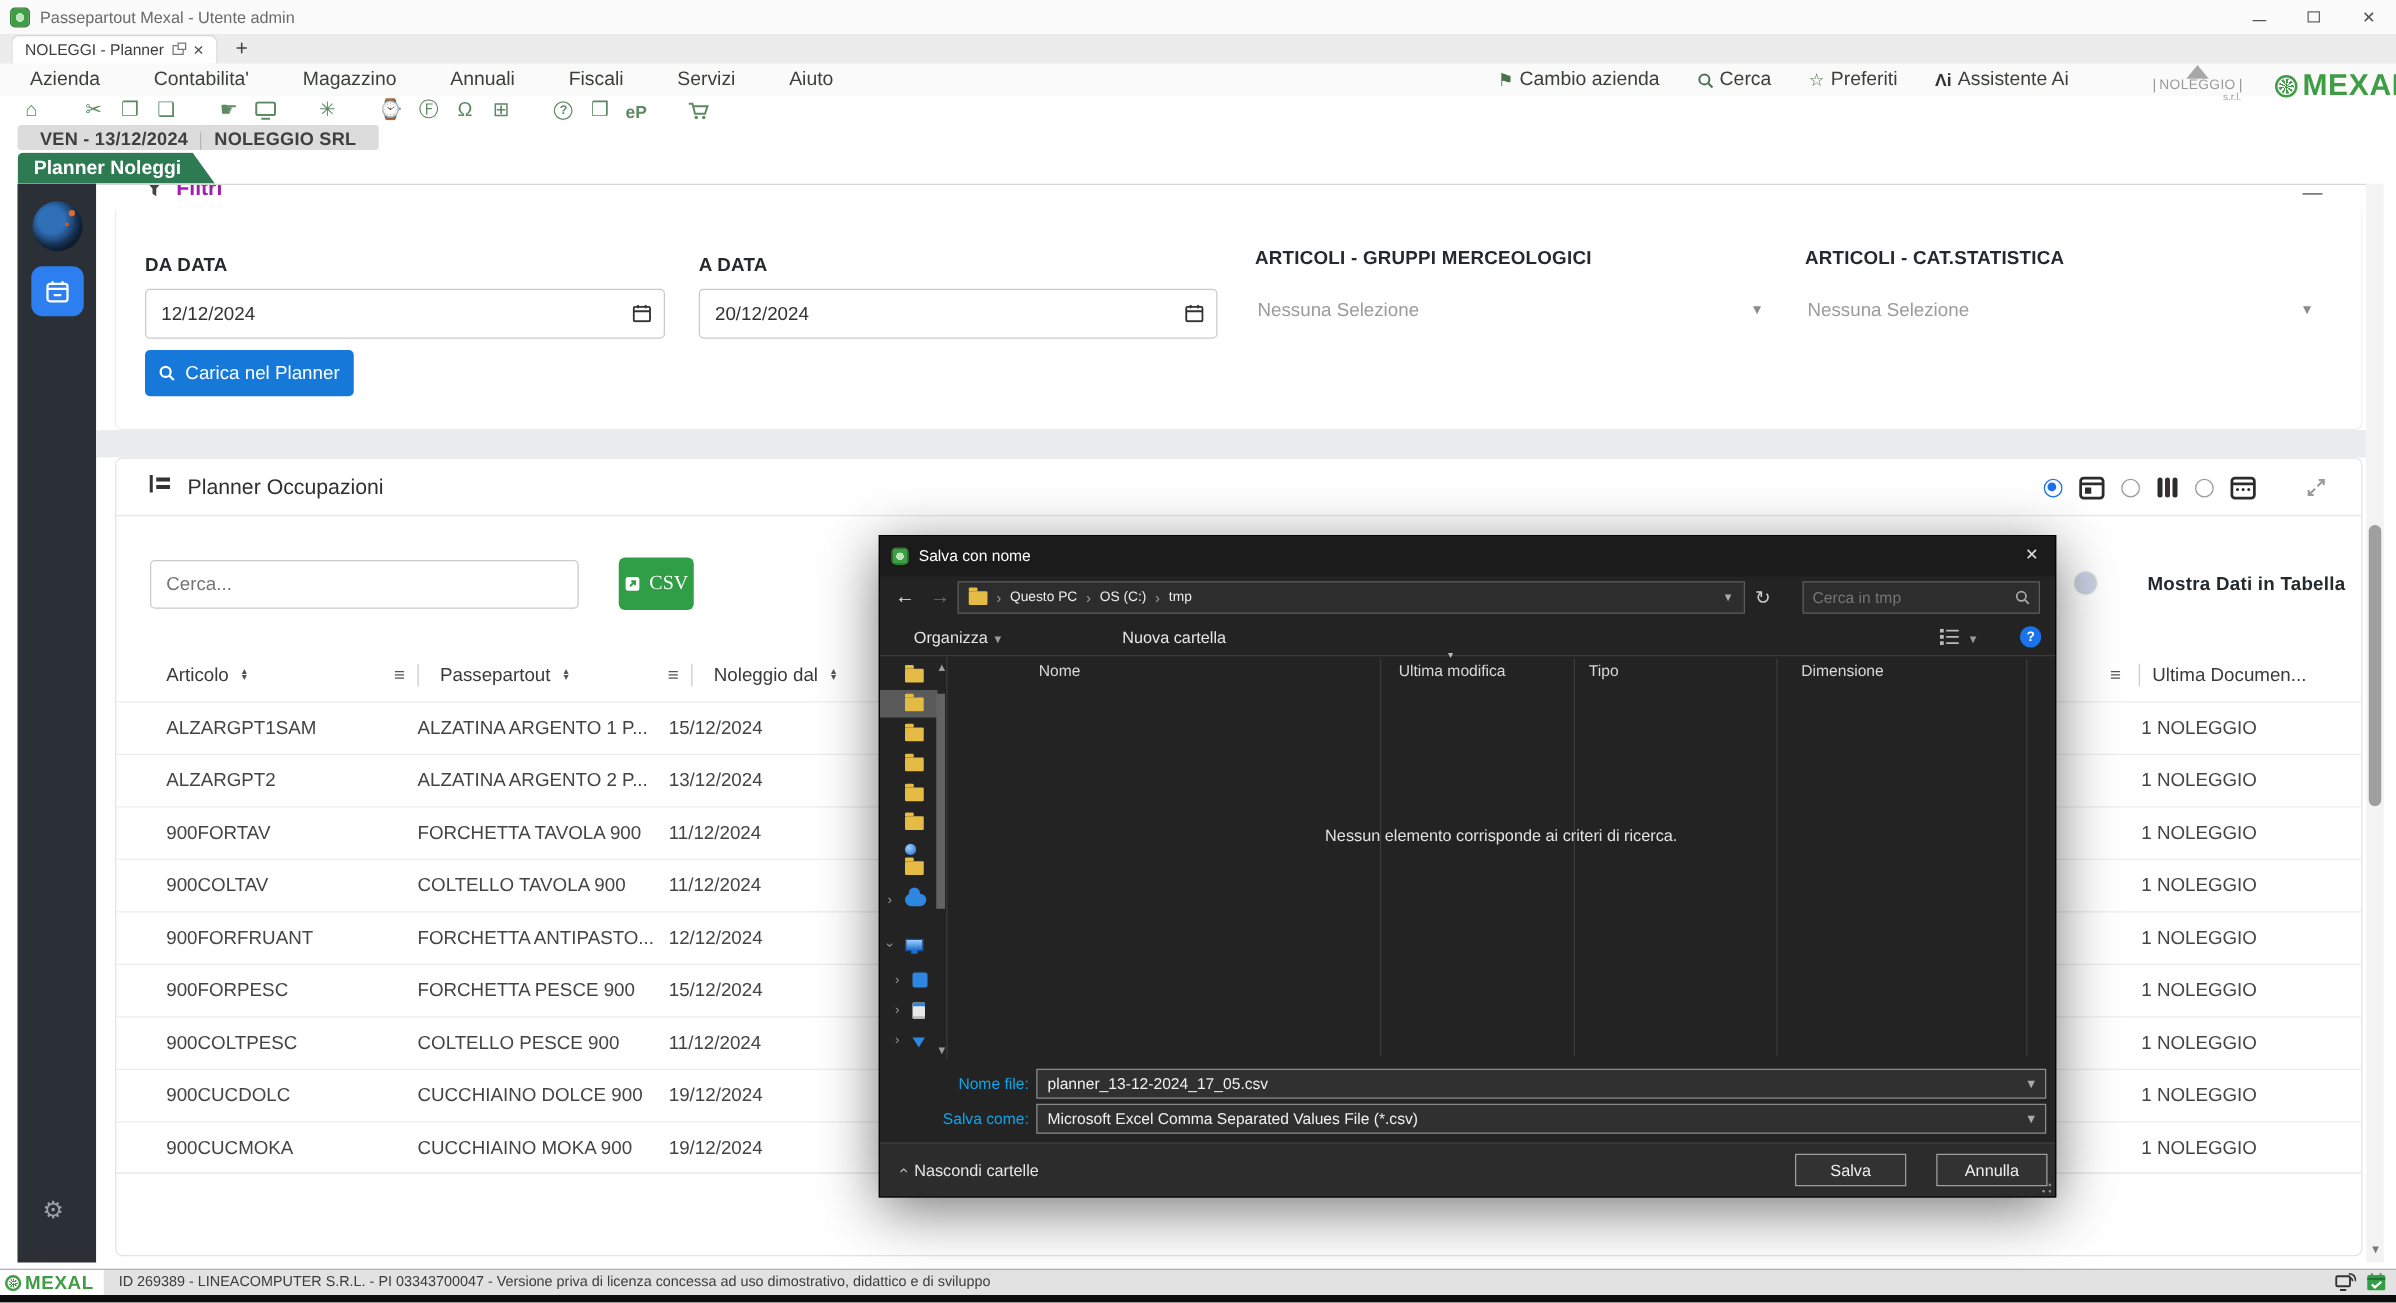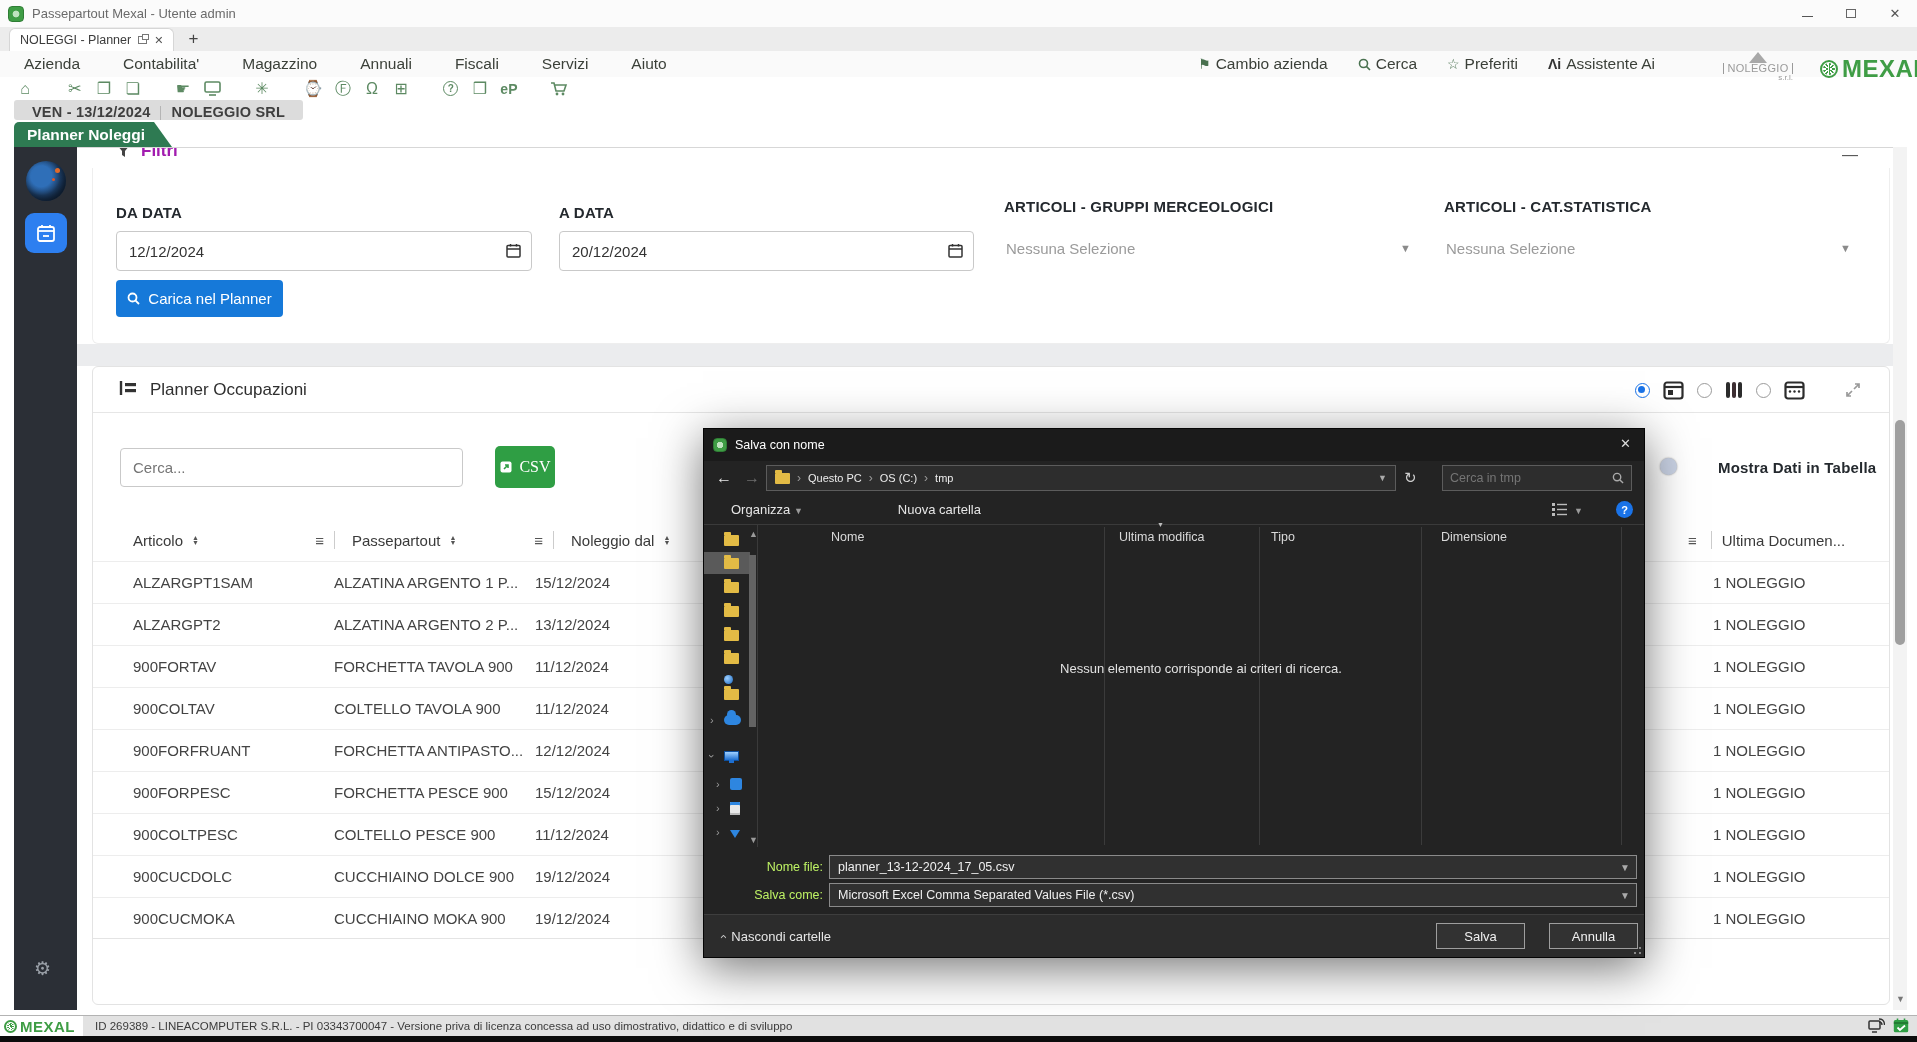--- a/index.html
+++ b/index.html
@@ -123,21 +123,21 @@
   .dlarrow{width:0;height:0;border-left:5px solid transparent;border-right:5px solid transparent;border-top:8px solid #2e86e0;position:relative;top:2px}
   .sphere{width:9px;height:9px;border-radius:50%;background:radial-gradient(circle at 35% 35%,#9fd0ff,#1668c4)}
   .tsel{position:absolute;left:0;width:46px;height:22px;background:#5a5a5a}
   .treebar{position:absolute;left:44px;top:4px;width:9px;height:100%}
   .treethumb{position:absolute;left:1px;top:26px;width:7px;height:172px;background:#636363}
   .tarrow{color:#9a9a9a;font-size:9px;position:absolute;left:1px}
   .fcols{position:absolute;left:54px;top:0;right:0;height:24px;display:flex;align-items:center;color:#d9d9d9;font-size:12.5px}
   .fcolsep{position:absolute;top:2px;width:1px;height:318px;background:#3b3b3b}
   .emptymsg{position:absolute;left:54px;right:0;top:136px;text-align:center;color:#e2e2e2;font-size:13px}
   .frow{position:absolute;left:0;width:100%;height:28px;display:flex;align-items:center}
-  .frow .lbl{width:119px;text-align:right;font-size:12.5px;color:#bef264}
+  .frow .lbl{width:119px;text-align:right;font-size:12.5px;color:#0ea5e9}
   .dinput{position:absolute;left:125px;width:808px;height:24px;background:#303030;border:1px solid #8a8a8a;display:flex;align-items:center;padding:0 22px 0 8px;color:#efefef;font-size:12.5px;white-space:nowrap;overflow:hidden}
   .dinput .dchev{position:absolute;right:6px;color:#aaa;font-size:10px}
   .dfoot{position:absolute;left:0;bottom:0;width:100%;height:43px;background:#2c2c2c;border-top:1px solid #3e3e3e;display:flex;align-items:center}
   .fbtn{width:89px;height:26px;background:#323232;border:1px solid #9e9e9e;color:#f0f0f0;font-size:13px;display:flex;align-items:center;justify-content:center}
   .grip{position:absolute;right:3px;bottom:3px;width:9px;height:9px;background:
     radial-gradient(circle at 8px 8px,#888 1px,transparent 1.4px),
     radial-gradient(circle at 8px 3px,#888 1px,transparent 1.4px),
     radial-gradient(circle at 3px 8px,#888 1px,transparent 1.4px)}
   .upchev{display:inline-block;transform:rotate(-90deg);color:#ccc;font-size:13px;margin-right:7px}
 

